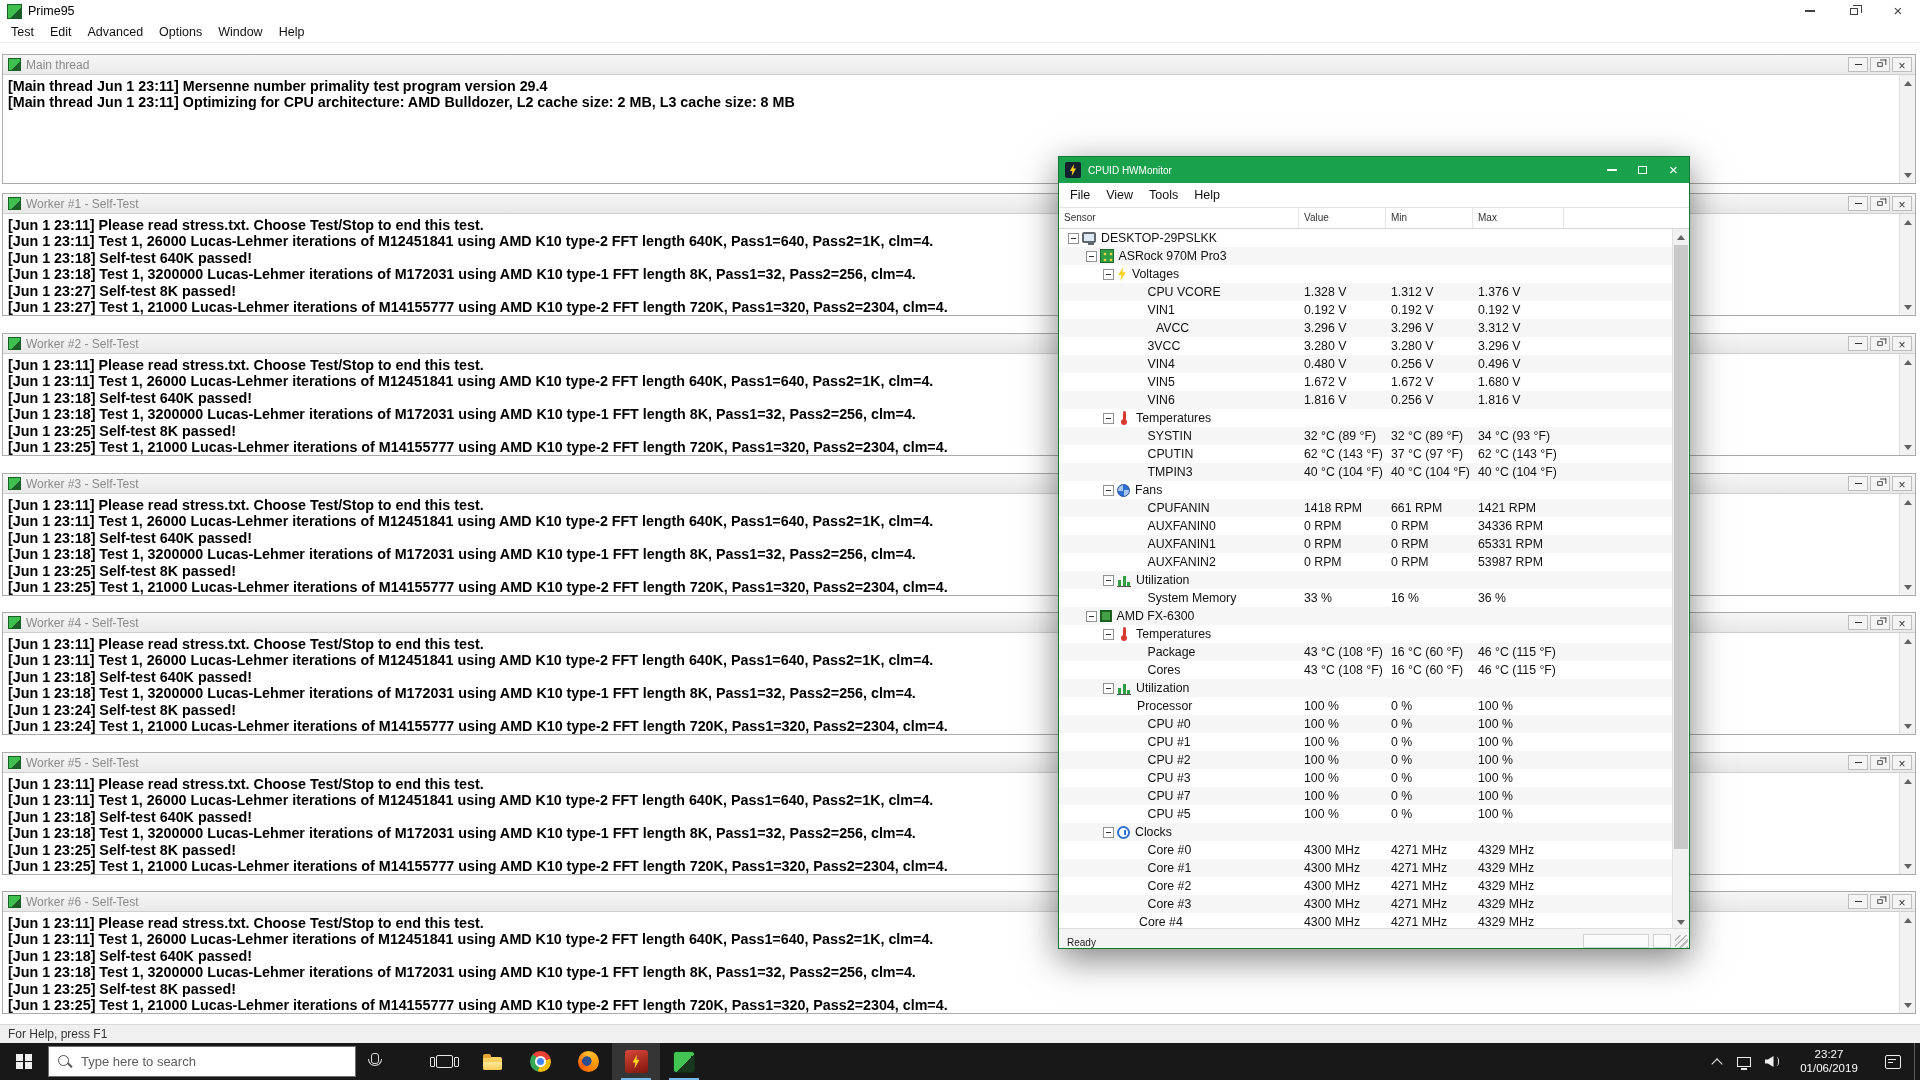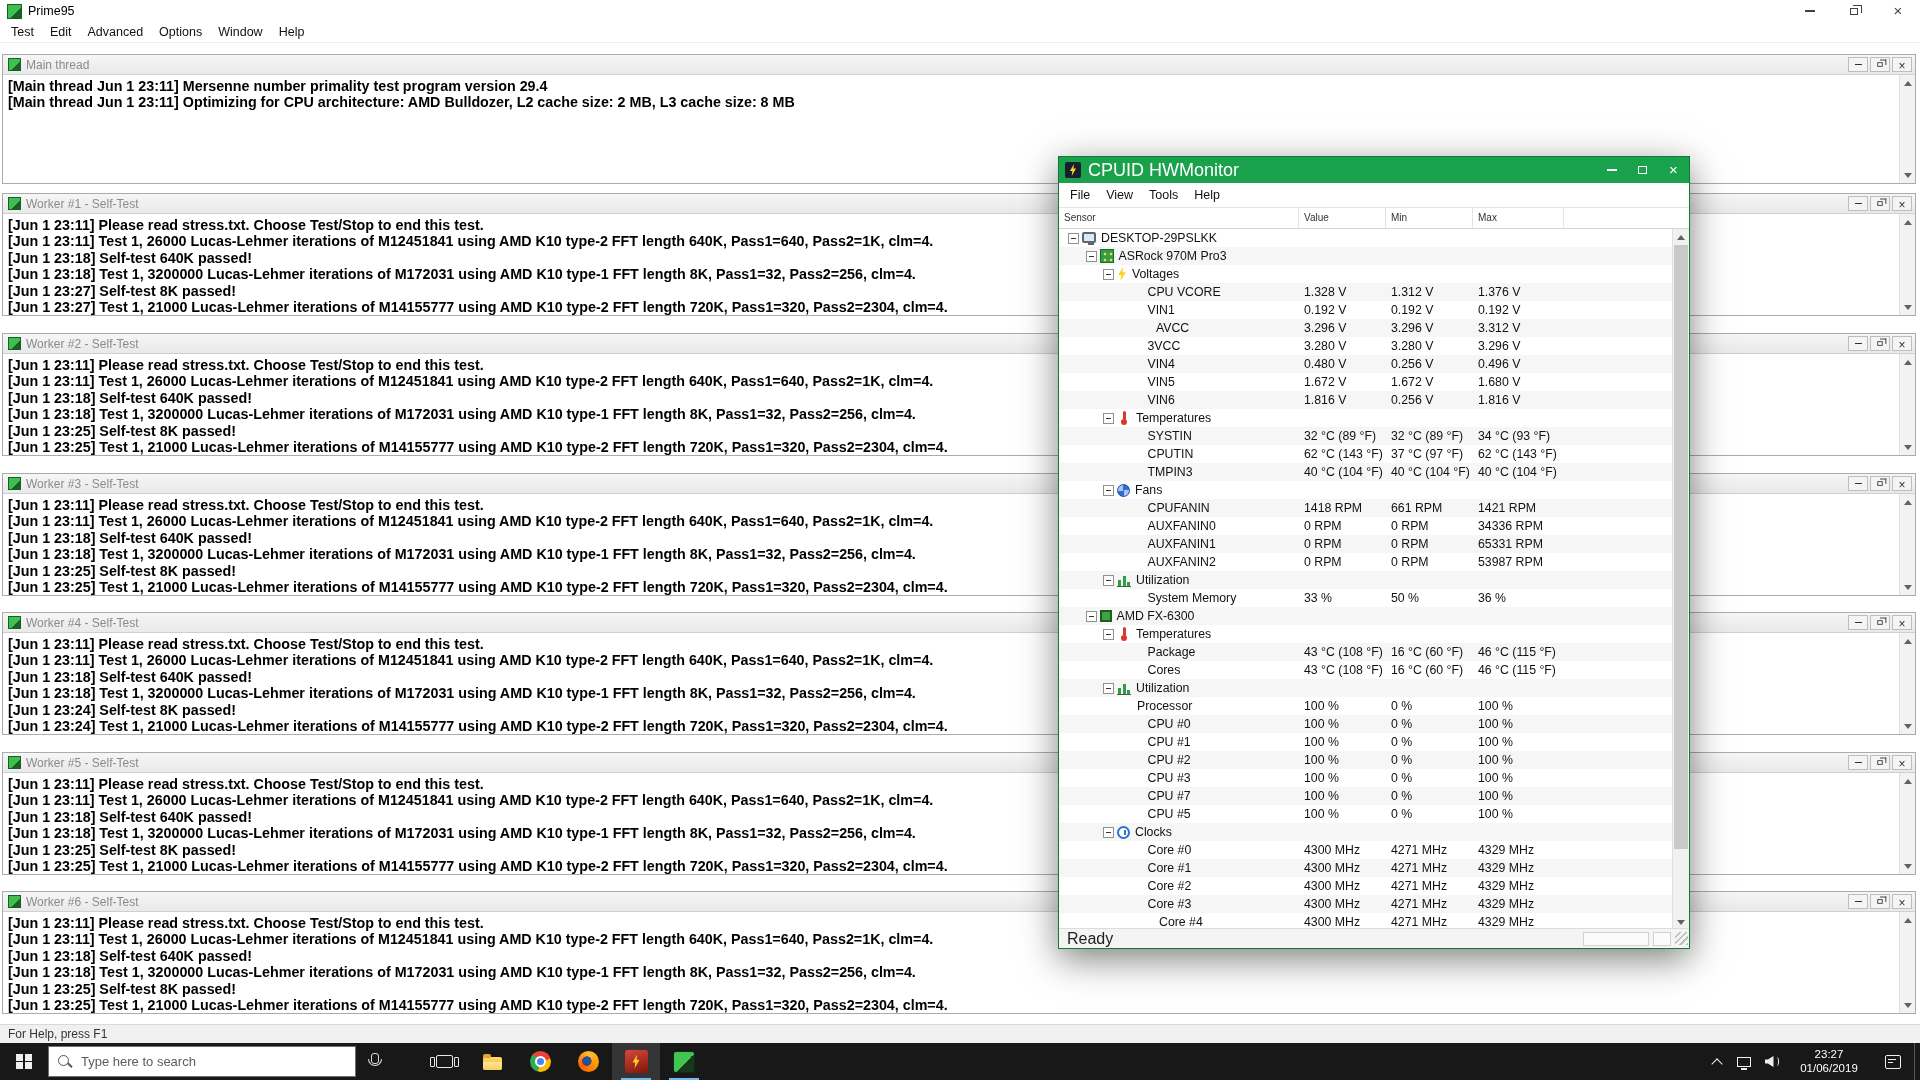--- a/index.html
+++ b/index.html
@@ -41,21 +41,21 @@
 .scroll-arrow{position:absolute;left:0;width:15px;height:14px;display:flex;align-items:center;justify-content:center}
 .scroll-arrow.up{top:1px}.scroll-arrow.down{bottom:1px}
 .scroll-arrow.up::before{content:'';border-left:4px solid transparent;border-right:4px solid transparent;border-bottom:5px solid #616161}
 .scroll-arrow.down::before{content:'';border-left:4px solid transparent;border-right:4px solid transparent;border-top:5px solid #616161}
 
 
 #hwmonitor{position:absolute;left:1058px;top:156px;width:632px;height:793px;background:#fff;border:1px solid #0e action;border:1px solid #0f7a35;box-shadow:0 10px 34px rgba(0,0,0,.5);z-index:50}
 .hw-titlebar{height:26px;background:#1aa14c;display:flex;align-items:center;padding-left:6px}
 .hw-app-icon{width:16px;height:16px;background:#15202e;border-radius:2px;display:flex;align-items:center;justify-content:center;flex:none}
 .bolt{width:8px;height:12px;background:#ffd21e;clip-path:polygon(62% 0,12% 58%,42% 58%,34% 100%,88% 38%,55% 38%)}
-.hw-title{color:#fff;font-size:18px;margin-left:7px}
+.hw-title{color:#fff;font-size:10px;margin-left:7px}
 .hw-cap{margin-left:auto;display:flex;height:26px}
 .hw-cap-btn{width:31px;height:26px;display:flex;align-items:center;justify-content:center}
 .hglyph-min{width:10px;height:1.5px;background:#fff}
 .hglyph-max{width:9px;height:8px;border:1.2px solid #fff}
 .hglyph-close::before{content:'\00D7';font-size:15px;color:#fff;line-height:1}
 .hw-menubar{height:25px;display:flex;align-items:center;background:#fff;border-bottom:1px solid #e4e4e4;padding-left:3px}
 .hw-menu-item{font-size:12.5px;color:#111;padding:0 8px;line-height:25px}
 .hw-header{height:21px;display:flex;background:#fff;border-bottom:1px solid #d5d5d5;padding-right:17px}
 .hw-hcell{font-size:10px;color:#333;line-height:20px;padding-left:5px;border-right:1px solid #e5e5e5;overflow:hidden;white-space:nowrap}
 .h-sensor{width:240px}.h-value{width:87px}.h-min{width:87px}.h-max{width:91px}.h-fill{flex:1;border-right:none}
@@ -79,21 +79,21 @@
 .icon-util{border-bottom:1.5px solid #555;background:
   linear-gradient(#2f9e44,#2f9e44) left 1px bottom 0/3px 6px no-repeat,
   linear-gradient(#2f9e44,#2f9e44) left 5.5px bottom 0/3px 10px no-repeat,
   linear-gradient(#2f9e44,#2f9e44) left 10px bottom 0/3px 4px no-repeat}
 .icon-clock{width:13px;height:13px;border-radius:50%;border:2px solid #2e6fd0;background:#fff}
 .icon-clock::after{content:'';position:absolute;left:5px;top:2.5px;width:1.5px;height:4.5px;background:#2e6fd0}
 .icon-cpu{width:12px;height:12px;background:#43a047;border:2px solid #1b5e20}
 #hw-scroll{position:absolute;right:0;top:0;bottom:0;width:17px;background:#f1f1f1;border-left:1px solid #e0e0e0}
 #hw-scroll .scroll-arrow{width:16px}
 .hw-thumb{position:absolute;left:1px;top:16px;width:14px;height:604px;background:#c9c9c9}
-.hw-status{position:absolute;left:0;right:0;bottom:0;height:20px;background:#f4f4f4;border-top:1px solid #ddd;display:flex;align-items:center;font-size:16px;color:#222;padding-left:8px}
+.hw-status{position:absolute;left:0;right:0;bottom:0;height:20px;background:#f4f4f4;border-top:1px solid #ddd;display:flex;align-items:flex-end;font-size:10px;color:#222;padding-left:8px}
 .hw-status-pane{height:14px;border:1px solid #d2d2d2;background:#fbfbfb}
 .pane1{width:66px;margin-left:auto;margin-right:4px}
 .pane2{width:18px;margin-right:4px}
 .hw-grip{width:13px;height:13px;margin-right:1px;background:repeating-linear-gradient(135deg,transparent 0 3px,#bdbdbd 3px 4.5px)}
 
 
 #taskbar{position:absolute;left:0;bottom:0;width:1920px;height:37px;background:#181818;display:flex;align-items:stretch;z-index:100}
 .tb-start{width:48px;display:flex;align-items:center;justify-content:center}
 .win-logo{display:grid;grid-template-columns:7px 7px;grid-template-rows:7px 7px;gap:1.6px}
 .win-logo span{background:#efefef}
@@ -592,21 +592,21 @@
           </div>
     <div class="hw-cell c-value"></div>
     <div class="hw-cell c-min"></div>
     <div class="hw-cell c-max"></div>
   </div>
         <div class="hw-row">
     <div class="hw-cell c-sensor" style="padding-left: 88.5px;">
             <span class="hw-label">System Memory</span>
           </div>
     <div class="hw-cell c-value">33 %</div>
-    <div class="hw-cell c-min">50 %</div>
+    <div class="hw-cell c-min">16 %</div>
     <div class="hw-cell c-max">36 %</div>
   </div>
         <div class="hw-row alt">
     <div class="hw-cell c-sensor" style="padding-left: 26.5px;">
             <span class="tree-box"></span>
             <span class="hw-icon icon-cpu"></span>
             <span class="hw-label">AMD FX-6300</span>
           </div>
     <div class="hw-cell c-value"></div>
     <div class="hw-cell c-min"></div>
@@ -740,21 +740,21 @@
   </div>
         <div class="hw-row alt">
     <div class="hw-cell c-sensor" style="padding-left: 88.5px;">
             <span class="hw-label">Core #3</span>
           </div>
     <div class="hw-cell c-value">4300 MHz</div>
     <div class="hw-cell c-min">4271 MHz</div>
     <div class="hw-cell c-max">4329 MHz</div>
   </div>
         <div class="hw-row">
-    <div class="hw-cell c-sensor" style="padding-left: 100px;">
+    <div class="hw-cell c-sensor" style="padding-left: 80px;">
             <span class="hw-label">Core #4</span>
           </div>
     <div class="hw-cell c-value">4300 MHz</div>
     <div class="hw-cell c-min">4271 MHz</div>
     <div class="hw-cell c-max">4329 MHz</div>
   </div>
         <div id="hw-scroll">
         <span class="scroll-arrow up"></span>
         <span class="hw-thumb"></span>
         <span class="scroll-arrow down"></span>

